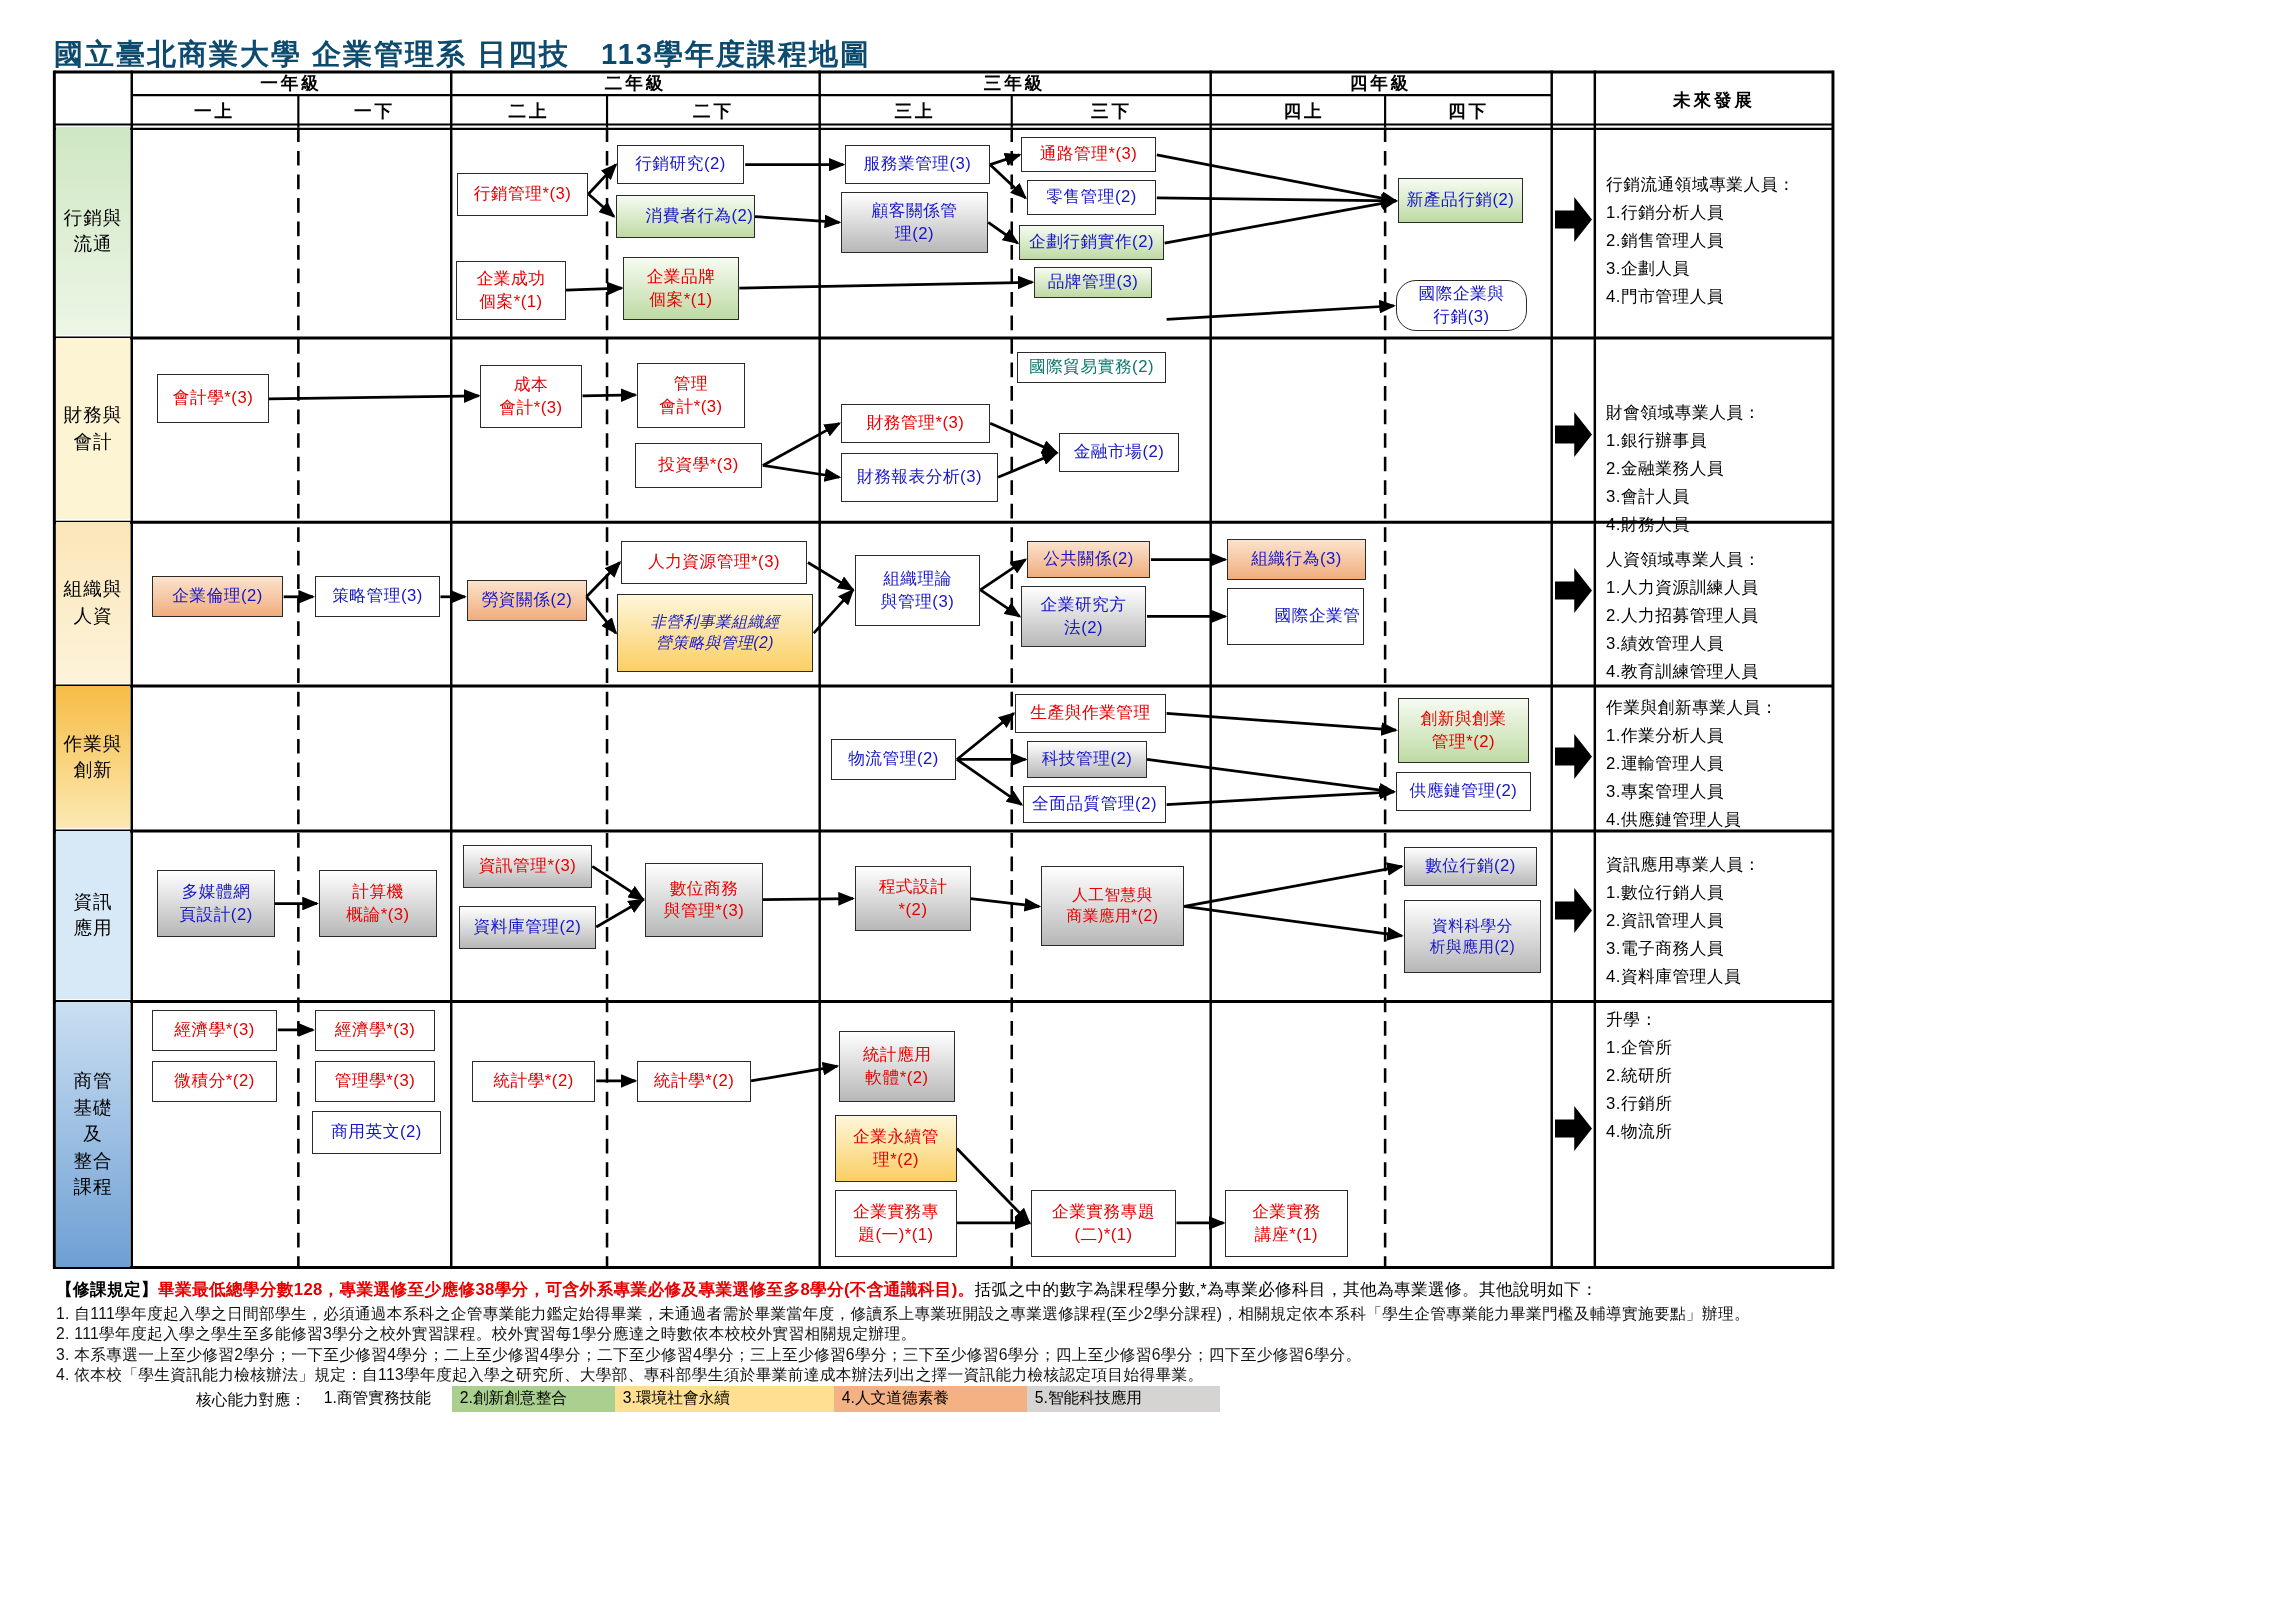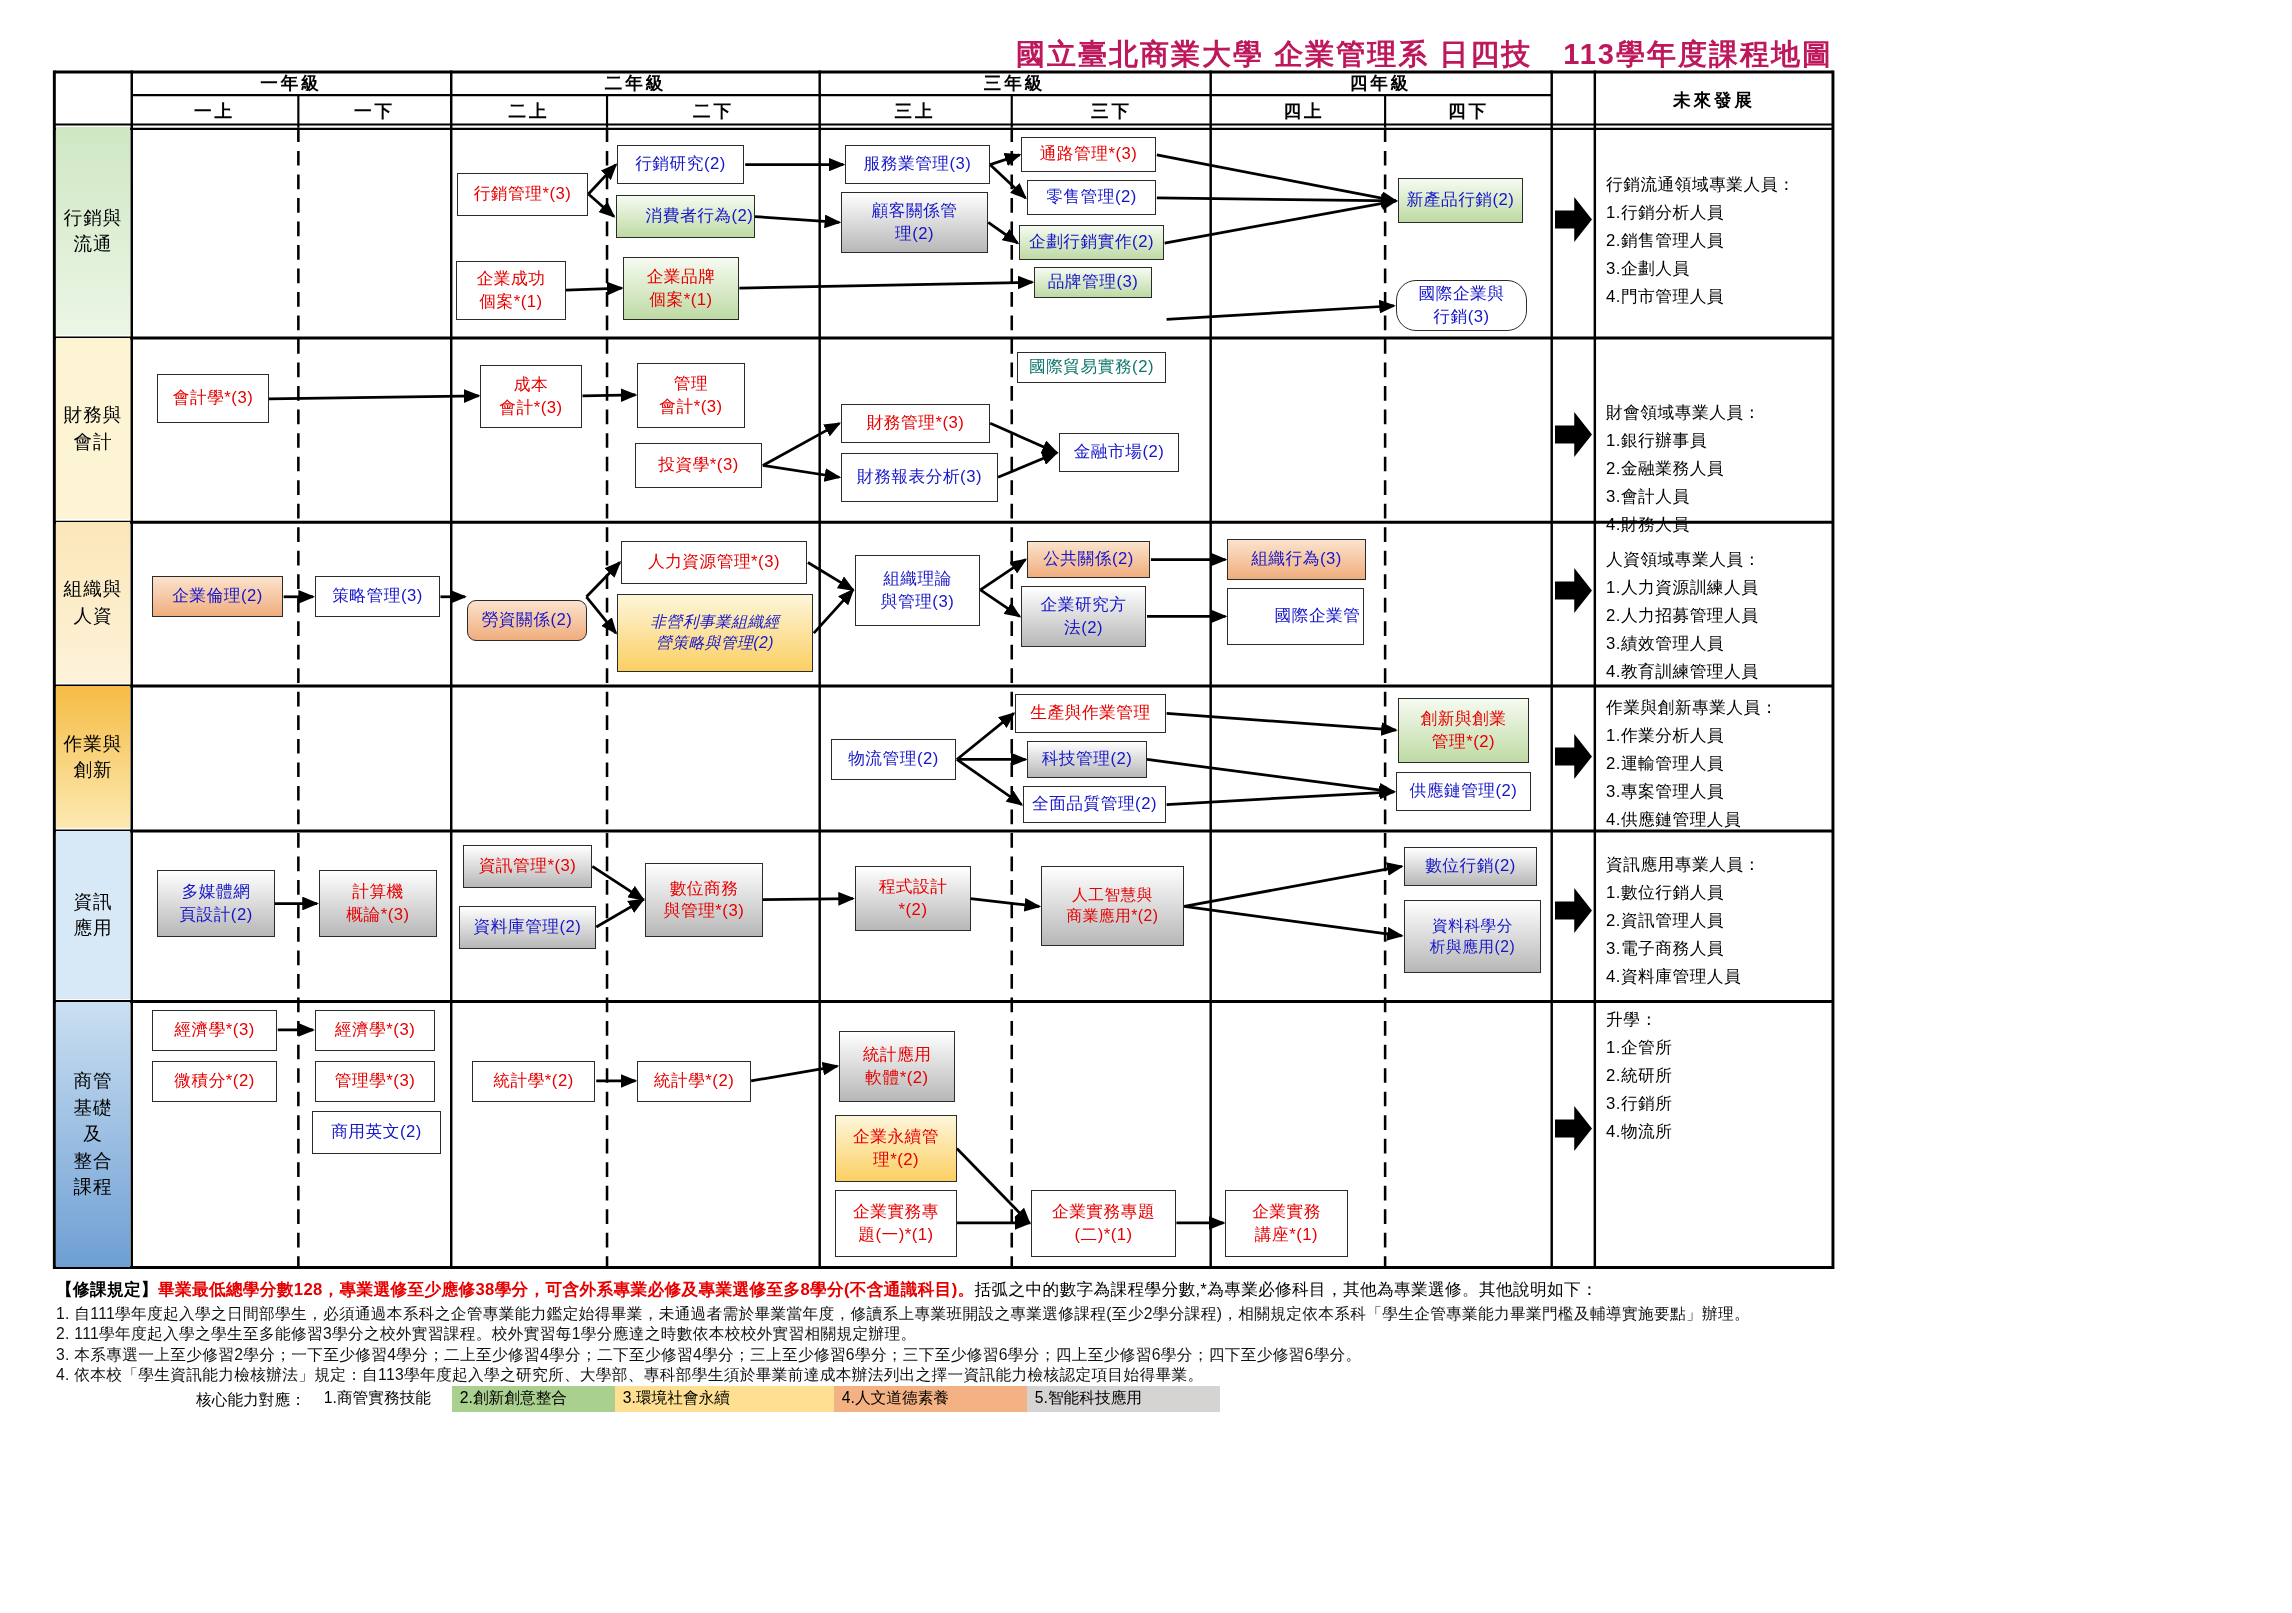--- a/index.html
+++ b/index.html
@@ -1,19 +1,19 @@
 <!DOCTYPE html>
 <html><head>
 <meta charset="utf-8">
 <style>
   html,body{margin:0;padding:0;background:#ffffff;}
   #canvas{position:relative;width:2293px;height:1613px;background:#fff;
           font-family:"Liberation Sans","DejaVu Sans",sans-serif;overflow:hidden;}
-  #page-title{position:absolute;left:54px;top:35px;width:1779px;text-align:right;
-          font-size:29px;font-weight:bold;color:#be185d;letter-spacing:2px;}
+  #page-title{position:absolute;left:54px;top:35px;width:1779px;text-align:left;
+          font-size:29px;font-weight:bold;color:#0c4a6e;letter-spacing:2px;}
   svg.layer{position:absolute;left:0;top:0;}
   #grid-svg{z-index:1;}
   #boxes-layer,#labels-layer,#future-layer,#hdr-layer,#gaparrow-layer{position:absolute;left:0;top:0;width:100%;height:100%;z-index:2;}
   #arrow-svg{z-index:4;pointer-events:none;}
   .hdr-cell{position:absolute;display:flex;align-items:center;justify-content:center;
           font-size:17.6px;font-weight:bold;color:#000;letter-spacing:2.9px;}
   .row-label{position:absolute;display:flex;flex-direction:column;align-items:center;justify-content:center;
           font-size:18.6px;color:#000;text-align:center;line-height:26.5px;letter-spacing:1px;}
   .course-box{position:absolute;box-sizing:border-box;border:1.6px solid #2b2b2b;
           display:flex;flex-direction:column;align-items:center;justify-content:center;
@@ -178,21 +178,21 @@
       </div>
       <div class="course-box" style="left: 1059px; top: 433px; width: 120px; height: 39px; background: rgb(255, 255, 255); color: rgb(22, 22, 200); font-size: 16.7px;">
         <div>金融市場(2)</div>
       </div>
       <div class="course-box" style="left: 152px; top: 576px; width: 131px; height: 41px; background: linear-gradient(rgb(251, 227, 205), rgb(240, 173, 125)); color: rgb(22, 22, 200); font-size: 16.7px;">
         <div>企業倫理(2)</div>
       </div>
       <div class="course-box" style="left: 315px; top: 576px; width: 125px; height: 41px; background: rgb(255, 255, 255); color: rgb(22, 22, 200); font-size: 16.7px;">
         <div>策略管理(3)</div>
       </div>
-      <div class="course-box" style="left: 467px; top: 600px; width: 120px; height: 41px; background: linear-gradient(rgb(251, 227, 205), rgb(240, 173, 125)); color: rgb(22, 22, 200); font-size: 16.7px; border-radius: 9px;">
+      <div class="course-box" style="left: 467px; top: 580px; width: 120px; height: 41px; background: linear-gradient(rgb(251, 227, 205), rgb(240, 173, 125)); color: rgb(22, 22, 200); font-size: 16.7px;">
         <div>勞資關係(2)</div>
       </div>
       <div class="course-box" style="left: 621px; top: 541px; width: 186px; height: 43px; background: rgb(255, 255, 255); color: rgb(230, 0, 0); font-size: 16.7px;">
         <div>人力資源管理*(3)</div>
       </div>
       <div class="course-box" style="left: 617px; top: 594px; width: 196px; height: 78px; background: linear-gradient(rgb(253, 246, 218), rgb(251, 207, 99)); color: rgb(22, 22, 200); font-size: 15.7px; font-style: italic;">
         <div>非營利事業組織經</div>
         <div>營策略與管理(2)</div>
       </div>
       <div class="course-box" style="left: 855px; top: 555px; width: 125px; height: 71px; background: rgb(255, 255, 255); color: rgb(22, 22, 200); font-size: 16.7px;">

